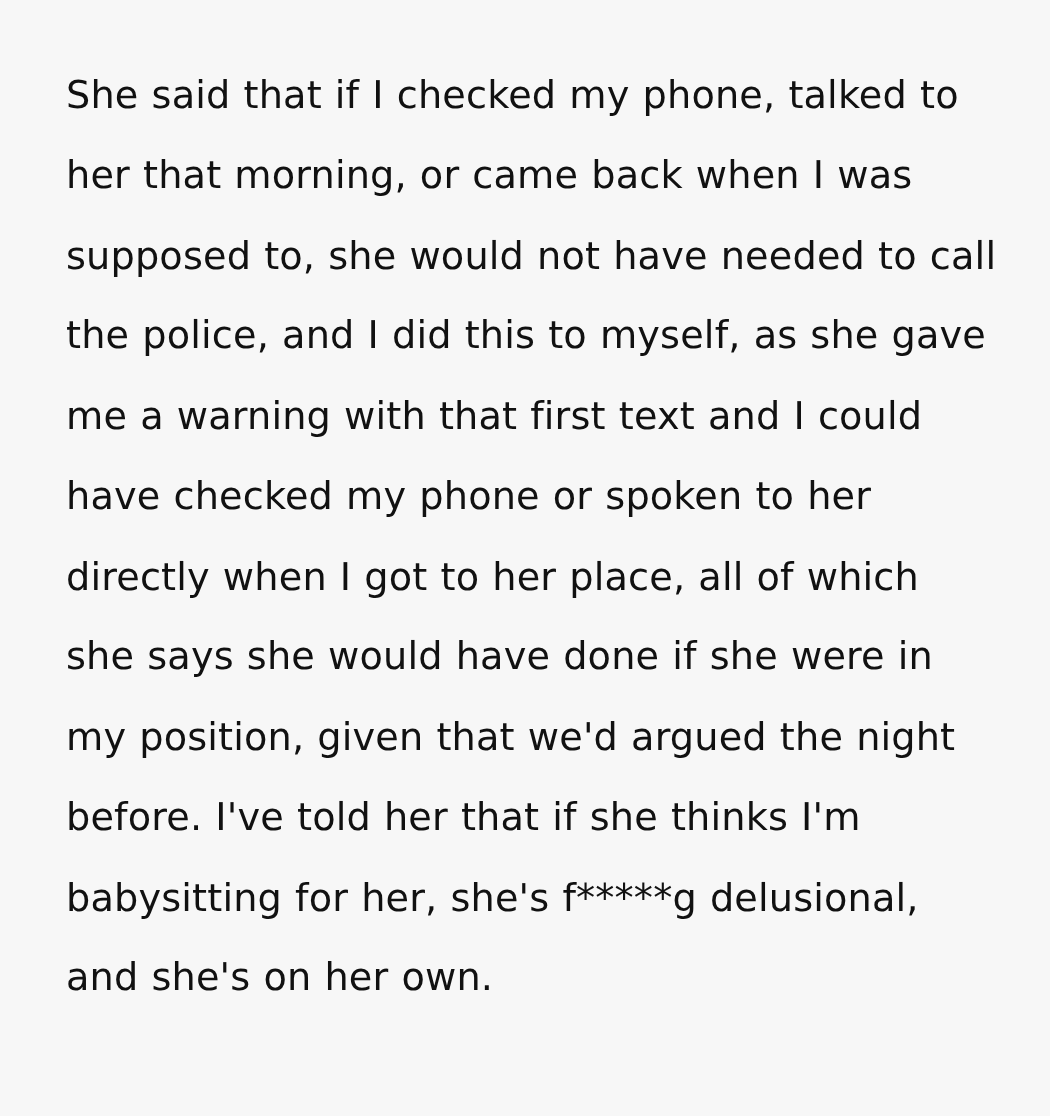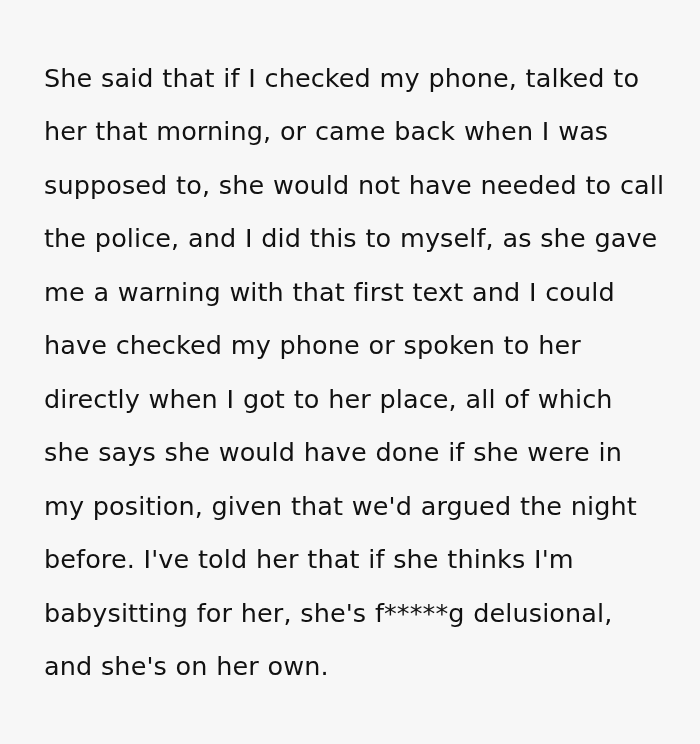--- a/index.html
+++ b/index.html
@@ -11,21 +11,21 @@
     height: 744px;
     background: #f7f7f7;
     font-family: "DejaVu Sans", "Liberation Sans", sans-serif;
     overflow: hidden;
   }
   .page {
     box-sizing: border-box;
     width: 700px;
     height: 712px;
     background: #f7f7f7;
-    padding: 26px 34px 20px 44px;
+    padding: 12px 34px 20px 44px;
     display: flex;
     align-items: flex-start;
     justify-content: flex-start;
   }
   .story-text {
     color: #111111;
     font-size: 25.5px;
     line-height: 53.5px;
     letter-spacing: 0.1px;
     word-spacing: 0.5px;

